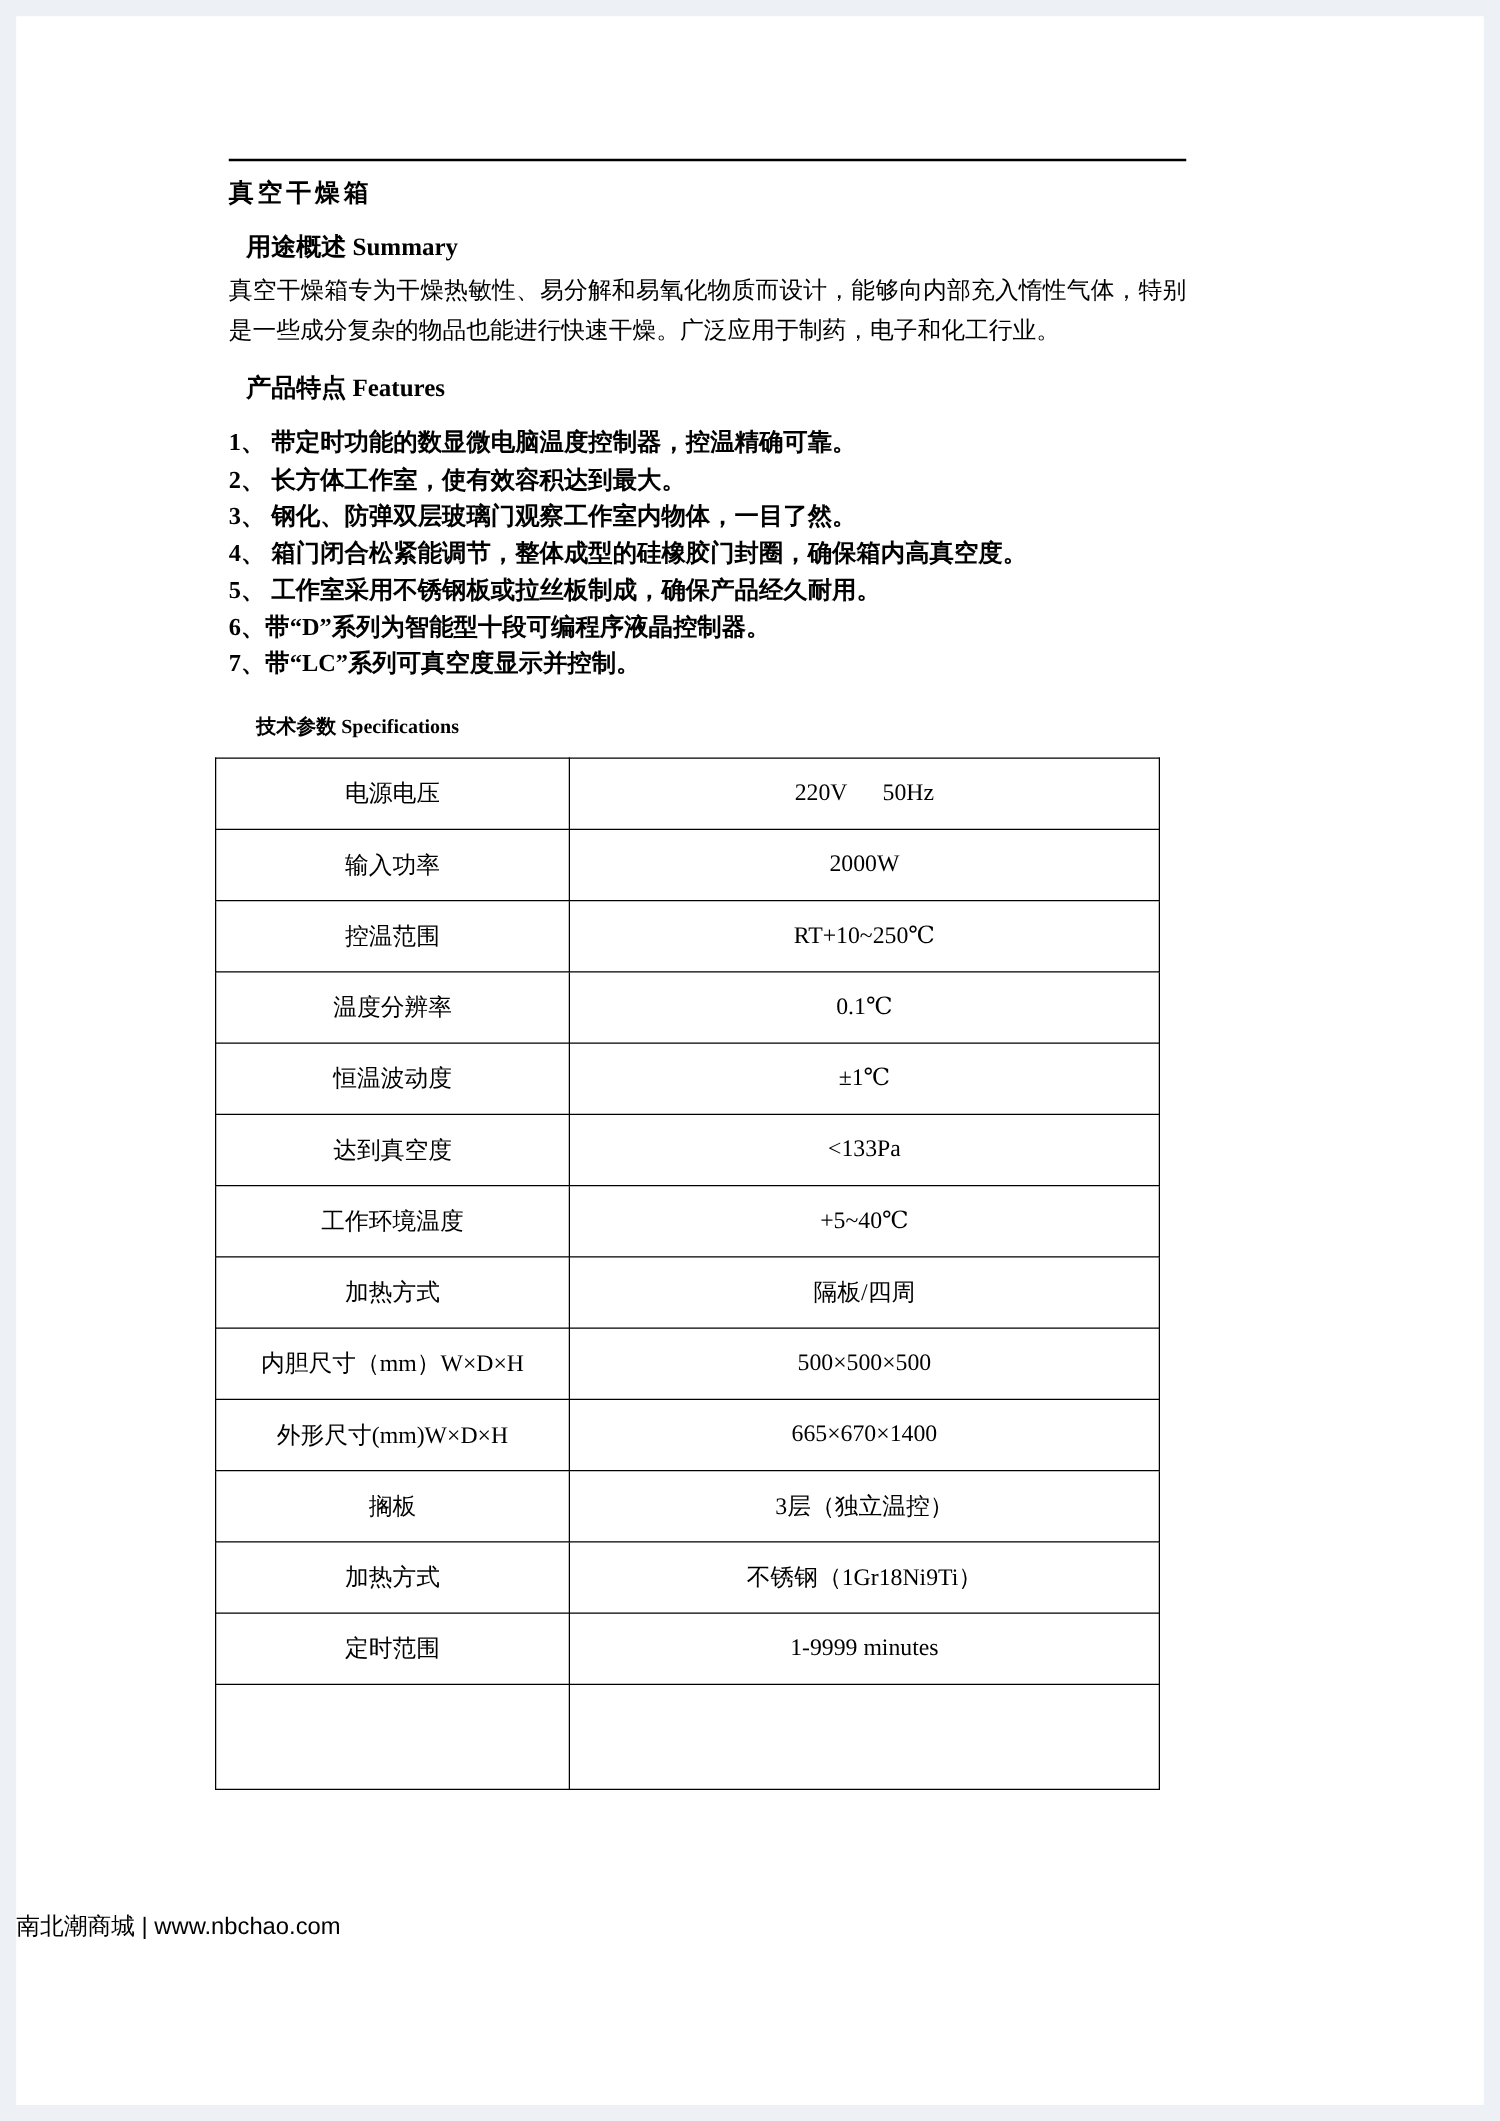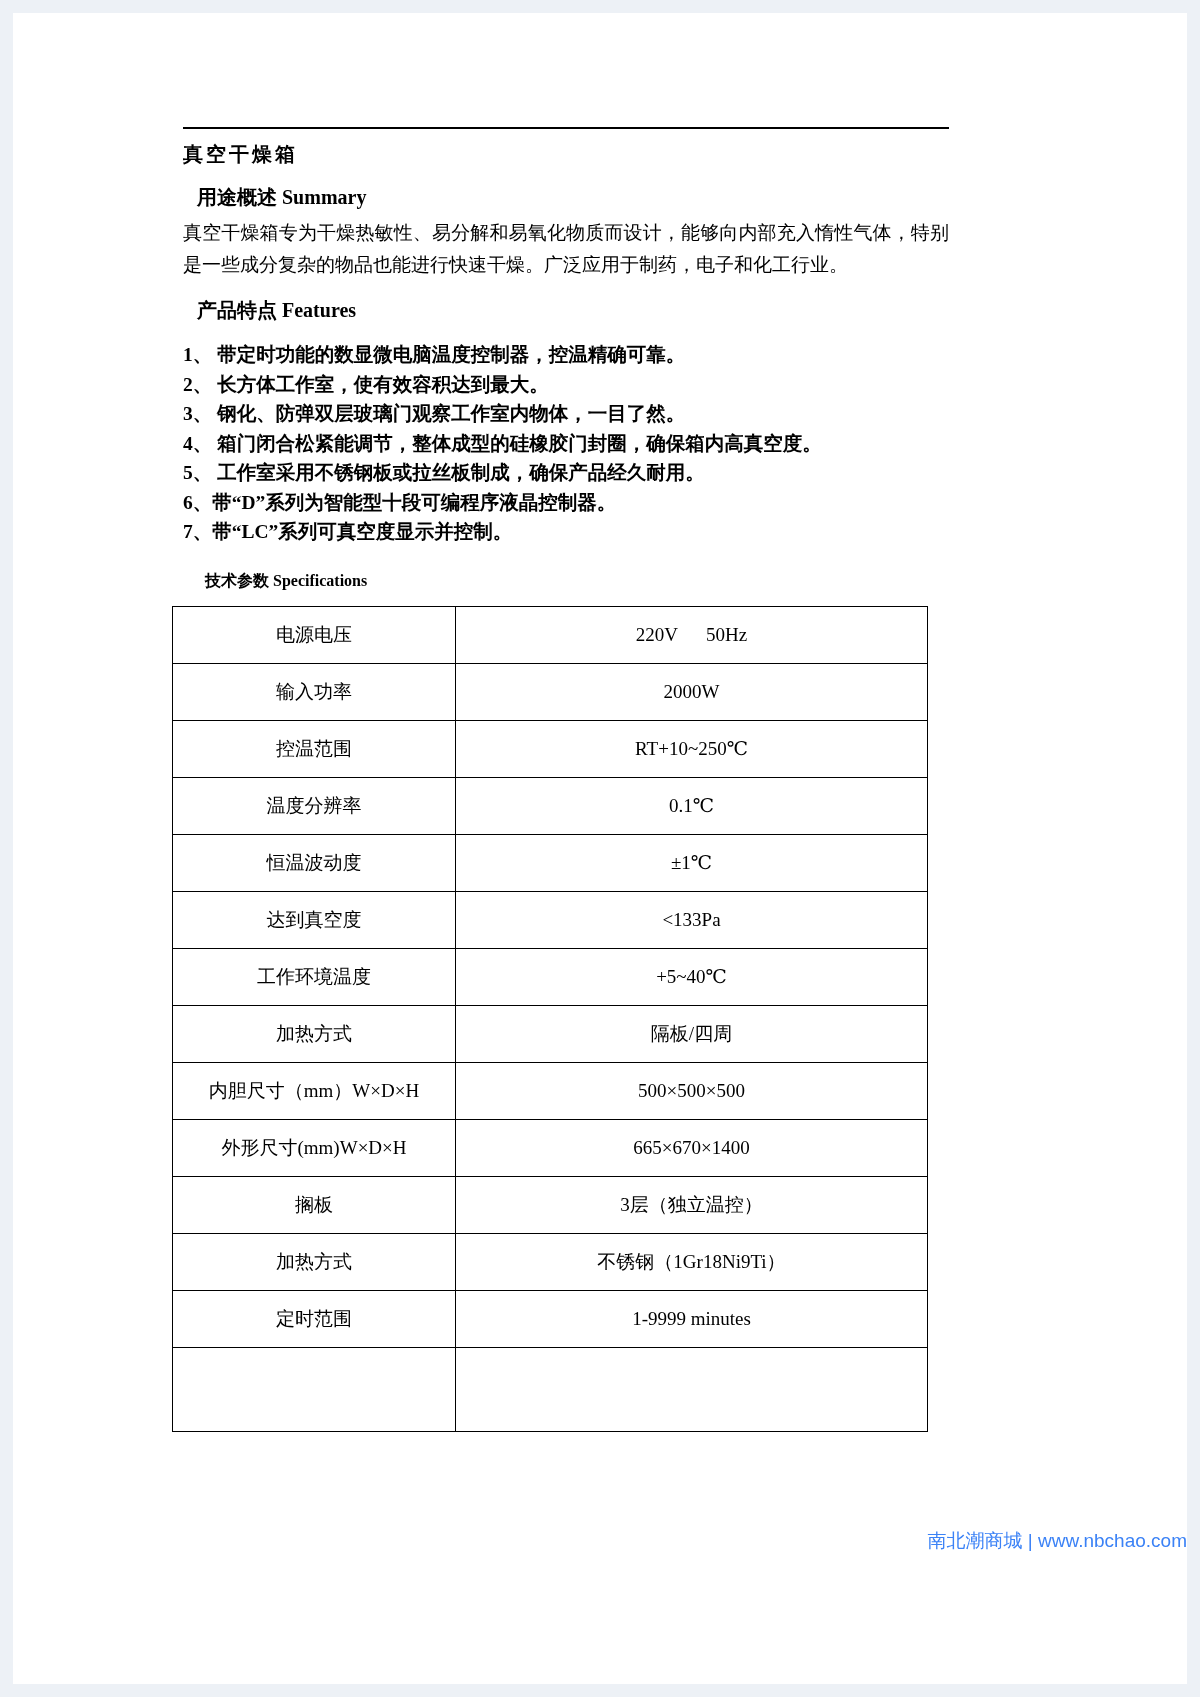--- a/index.html
+++ b/index.html
@@ -73,23 +73,23 @@
   table.specs td.c1 { width: 283px; }
   table.specs tr { height: 57px; }
   table.specs tr.head td { font-size: 22px; font-weight: bold; height: 55px; }
   table.specs tr.head td.c1 { letter-spacing: 2px; }
   table.specs tr.empty { height: 84px; }
   .footer {
     position: absolute;
     left: 0;
     width: 100%;
     top: 1515px;
-    text-align: right;
+    text-align: left;
     font-size: 19px;
-    color: #3b82f6;
+    color: #000000;
     font-family: "Liberation Sans", "DejaVu Sans", sans-serif;
   }
 </style>
 </head>
 <body>
 
 <div class="page">
   <div class="content">
 
     <hr class="rule">

